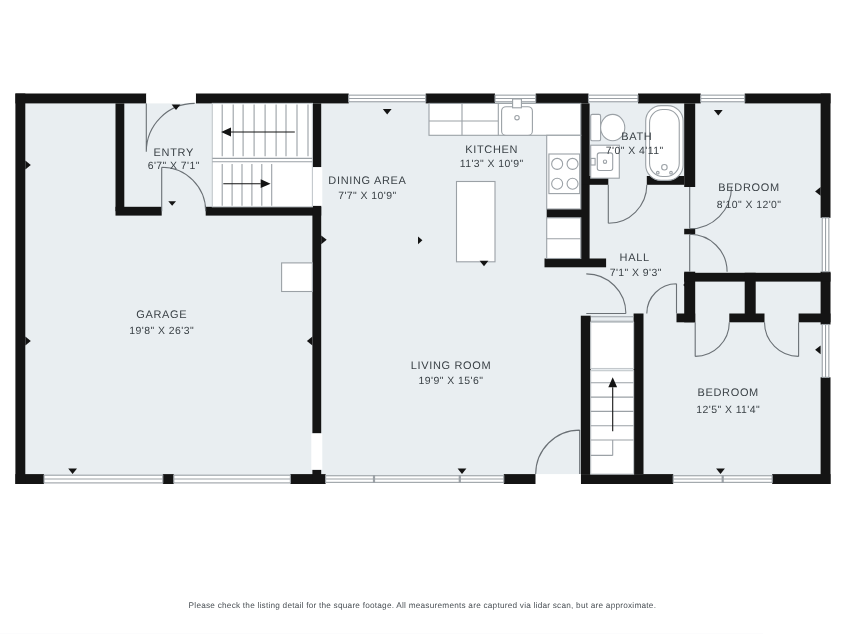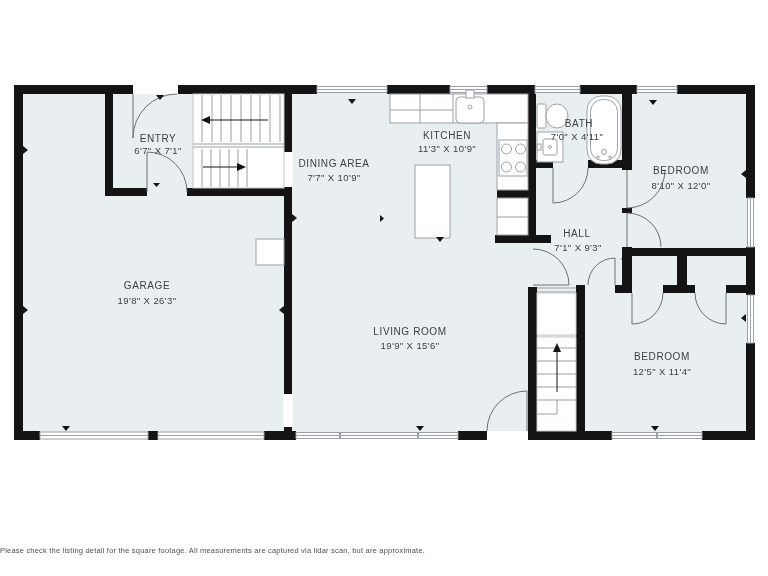--- a/index.html
+++ b/index.html
@@ -8,21 +8,21 @@
   .room-name{font-size:10px;fill:#3a4146;letter-spacing:.6px;text-anchor:middle;font-family:"Liberation Sans",sans-serif;}
   .room-dim{font-size:9.5px;fill:#3a4146;letter-spacing:.4px;text-anchor:middle;font-family:"Liberation Sans",sans-serif;}
   .wall{fill:#141414;}
   .fix{fill:#ffffff;stroke:#9ba1a6;stroke-width:1;}
   .fixl{fill:none;stroke:#9ba1a6;stroke-width:1;}
   .arc{fill:none;stroke:#6a7075;stroke-width:1;}
   .win{fill:#ffffff;stroke:#9ba1a6;stroke-width:1;}
   .tread{fill:none;stroke:#9ba1a6;stroke-width:1;}
   .mark{fill:#141414;}
   .thresh{fill:#ffffff;}
-  #footer-note{position:absolute;left:0;top:546px;width:768px;
+  #footer-note{position:absolute;left:0;top:546px;width:768px;text-align:center;
     font-size:7.5px;color:#4c5257;font-family:"Liberation Sans",sans-serif;letter-spacing:.2px;}
 </style>
 </head>
 <body>
 
 <svg width="768" height="576" viewBox="0 0 768 576">
 
   <rect x="18" y="89" width="733" height="347" fill="#e9eef1"></rect>
 
   <g>

